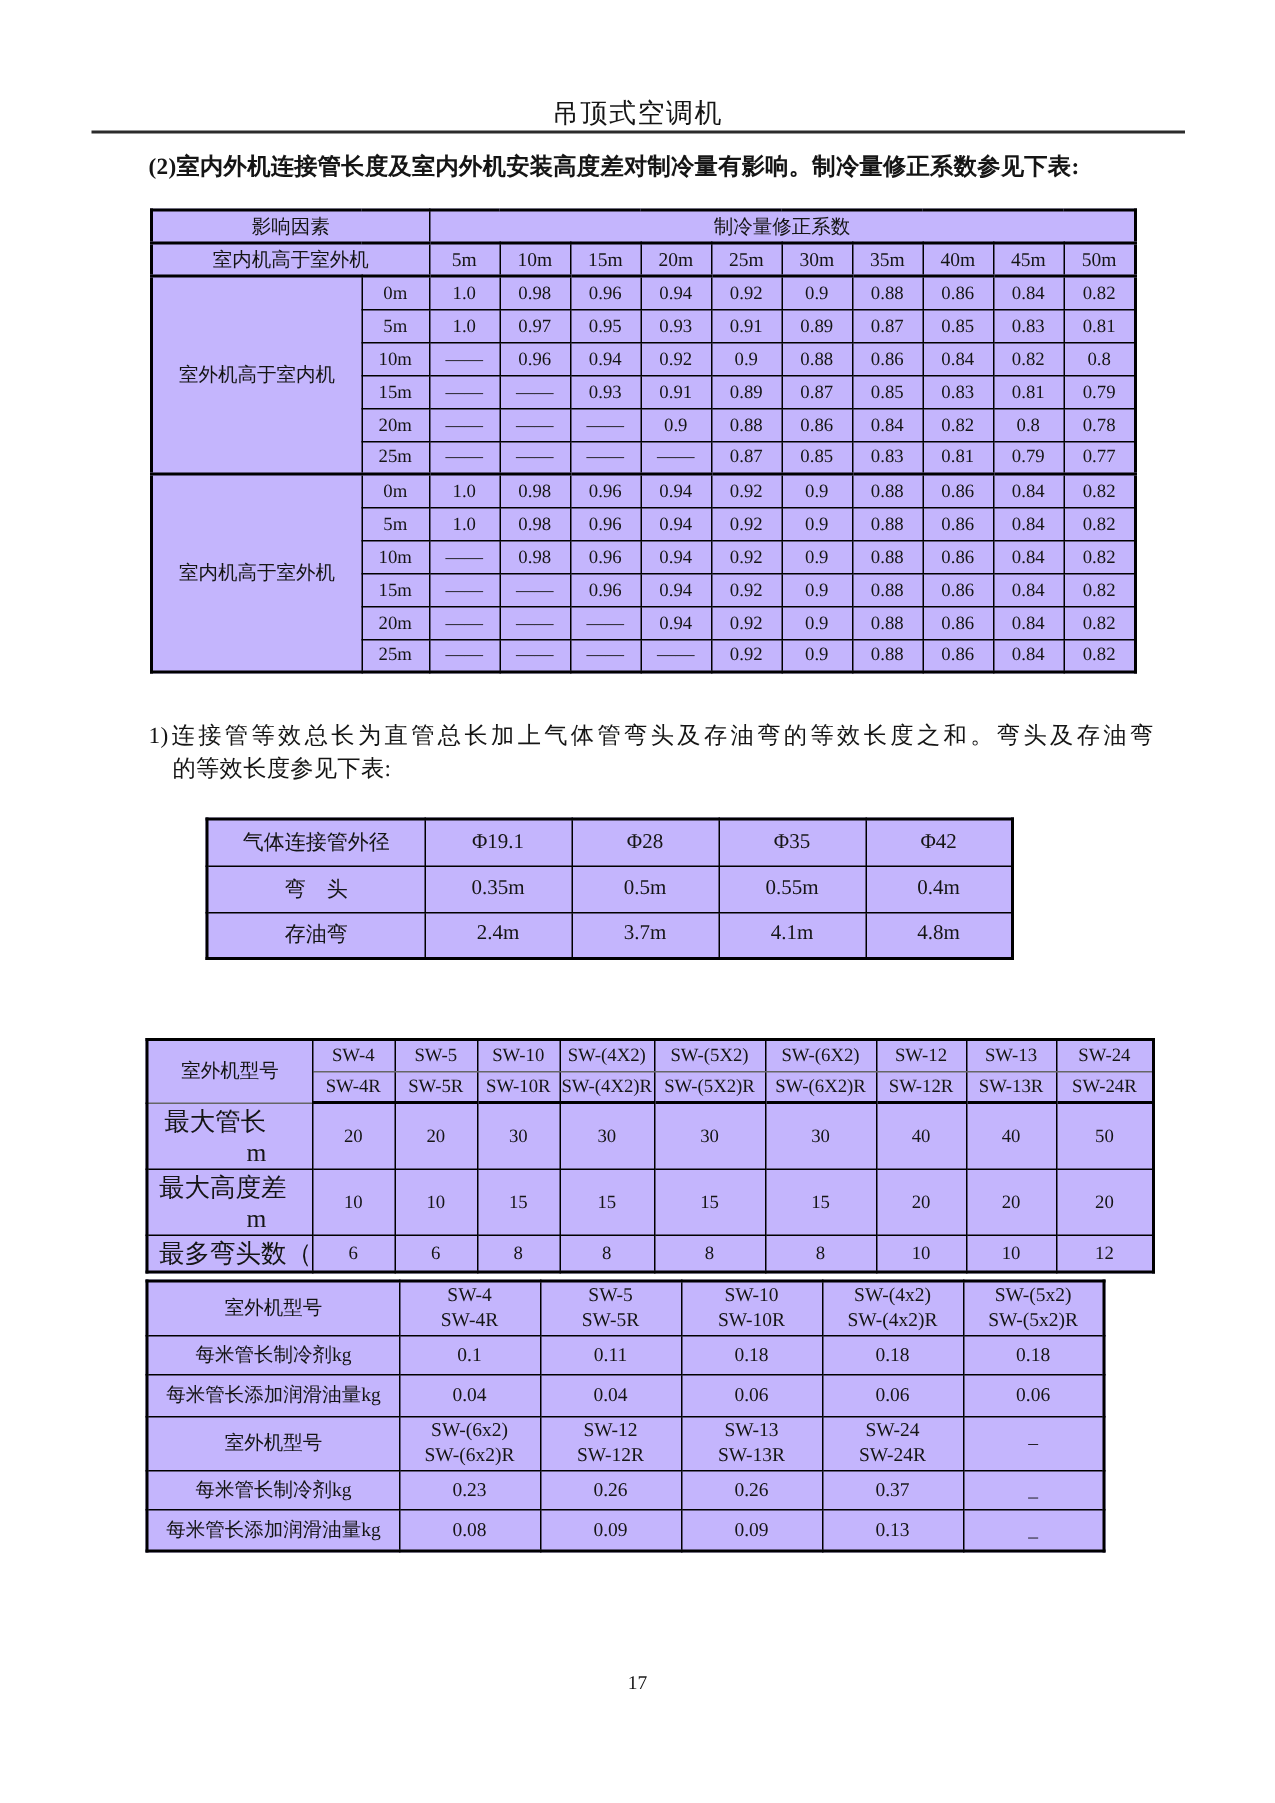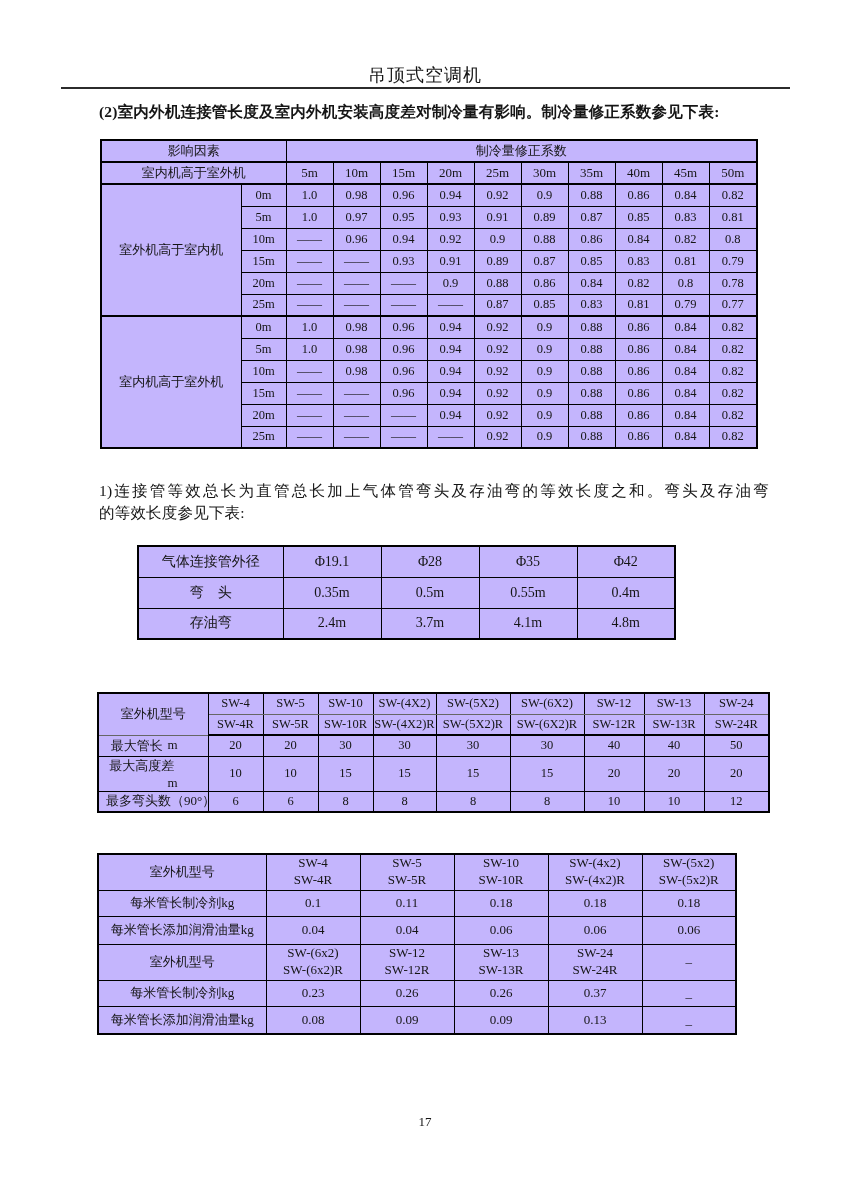--- a/index.html
+++ b/index.html
@@ -5,21 +5,21 @@
   html,body{margin:0;padding:0;background:#ffffff;}
   .page{position:relative;width:850px;height:1202px;background:#fff;overflow:hidden;
         font-family:"Liberation Serif","DejaVu Serif",serif;color:#151515;}
   .title{position:absolute;top:63px;left:0;width:100%;text-align:center;
          font-size:18px;letter-spacing:1px;}
   .rule{position:absolute;top:87px;left:61px;width:729px;height:2px;background:#2b2b2b;}
   .para{position:absolute;font-size:15.5px;letter-spacing:.2px;white-space:nowrap;line-height:1.45;}
   #p2{top:101px;left:99px;font-weight:bold;}
   #p1{top:480px;left:99px;}
   #p1 .l1{width:670px;text-align-last:justify;text-align:center;}
-  #p1 .l2{}
+  #p1 .l2{margin-left:16px;}
   #p2b{top:656px;left:99px;}
   #p3{top:818px;left:99px;}
   .pageno{position:absolute;top:1114px;left:0;width:100%;text-align:center;font-size:13px;}
 
   table{border-collapse:collapse;table-layout:fixed;position:absolute;background:#c4b5fd;
         border:2px solid #000;}
   td{border:1px solid #000;text-align:center;vertical-align:middle;padding:0;
      white-space:nowrap;overflow:hidden;}
 
   
@@ -32,21 +32,21 @@
   
   .t2{top:545px;left:137px;width:537px;font-size:14px;}
   .t2 tr{height:31px;}
 
   
   .t3{top:692px;left:97px;width:671px;font-size:12.5px;}
   .t3 tr{height:21px;}
   .t3 tr.m1 td{border-bottom:1px solid #666;}
   .t3 tr.m2 td{border-bottom:2px solid #000;}
   .t3 td.vlabel{border-bottom:2px solid #000;font-size:13px;}
-  .t3 td.lbl3{text-align:center;padding:0 30px 0 7px;font-size:13px;}
+  .t3 td.lbl3{text-align:right;padding:0 30px 0 7px;font-size:17px;}
   .t3 td.lbl3 .unit{float:right;}
 
   
   .t4{top:853px;left:97px;width:638px;font-size:13px;}
   .t4 tr.modelrow{height:36px;}
   .t4 tr.norm{height:26px;}
   .t4 tr.oil{height:28px;}
   .t4 td div{line-height:1.3;}
   .t4 td.lbl4{font-size:13px;}
 </style>

